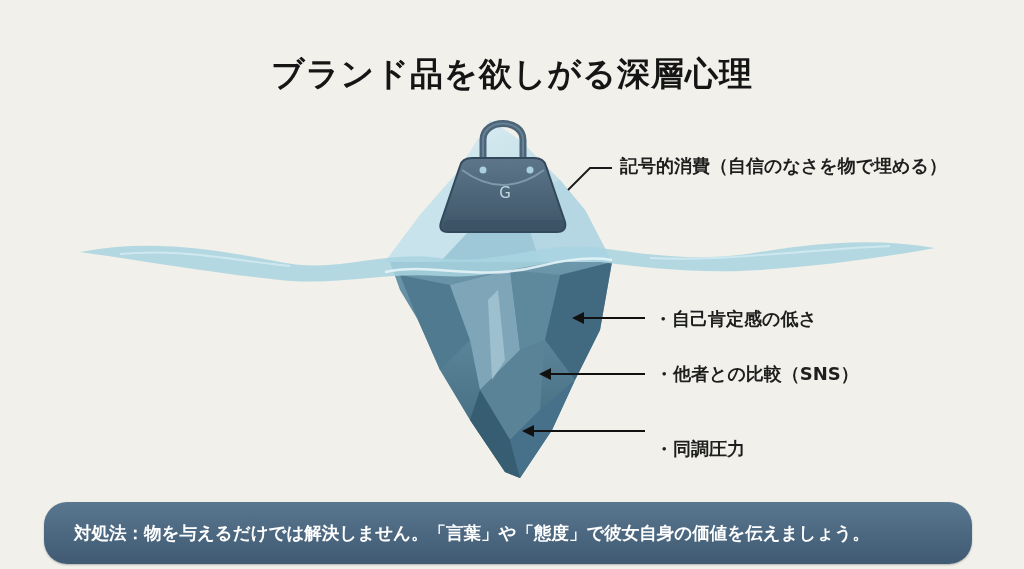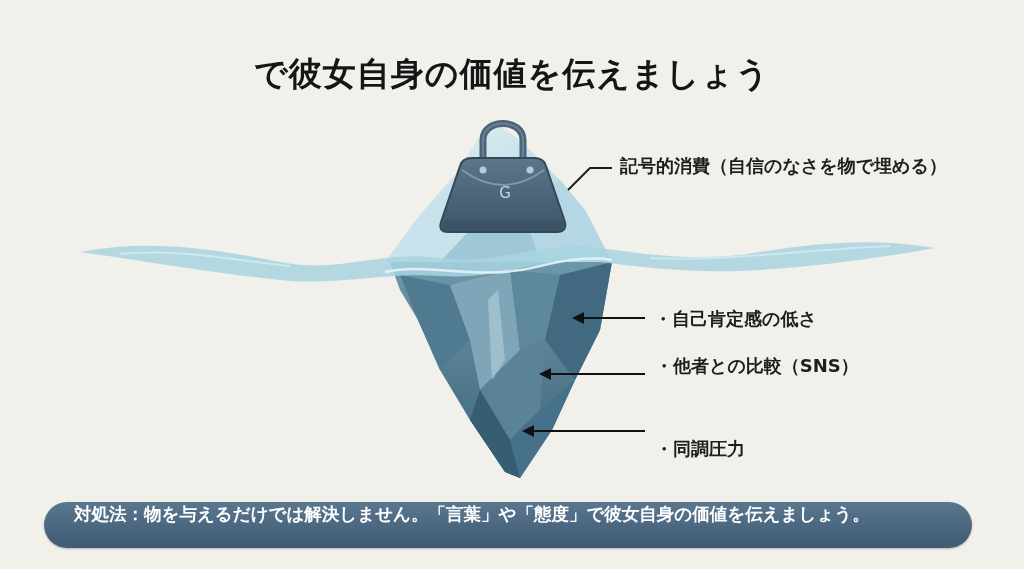--- a/index.html
+++ b/index.html
@@ -16,38 +16,38 @@
     font-weight:bold; font-size:33px; color:#151515;
     letter-spacing:1px;
   }
   svg.art { position:absolute; left:0; top:0; }
   .label {
     position:absolute; font-weight:bold; color:#1e1e1e;
     font-size:18px; white-space:nowrap;
   }
   .label-top { left:620px; top:154px; }
   .label-1 { left:654px; top:307px; }
-  .label-2 { left:655px; top:354px; }
+  .label-2 { left:655px; top:362px; }
   .label-3 { left:655px; top:420px;margin-top:17px; }
   .banner {
-    position:absolute; left:44px; top:502px; width:928px; height:46px;
+    position:absolute; left:44px; top:502px; width:928px; height:62px;
     border-radius:23px;
     background:linear-gradient(#5a7790, #3f5a72);
     box-shadow:0 1px 2px rgba(0,0,0,0.25);
-    display:flex; align-items:flex-start;
+    display:flex; align-items:center;
   }
   .banner-text {
     color:#ffffff; font-weight:bold; font-size:17.5px;
     padding-left:30px; white-space:nowrap;
   }
 </style>
 </head>
 <body>
 
-<div class="title">で彼女自身の価値を伝えましょう</div>
+<div class="title">ブランド品を欲しがる深層心理</div>
 
 <svg class="art" width="1024" height="569" viewBox="0 0 1024 569">
   <defs>
     <linearGradient id="under" x1="0" y1="0" x2="0" y2="1">
       <stop offset="0" stop-color="#6d97ab"></stop>
       <stop offset="1" stop-color="#3b6378"></stop>
     </linearGradient>
     <linearGradient id="top" x1="0" y1="0" x2="1" y2="1">
       <stop offset="0" stop-color="#e4f2f6"></stop>
       <stop offset="1" stop-color="#a8cfdc"></stop>

